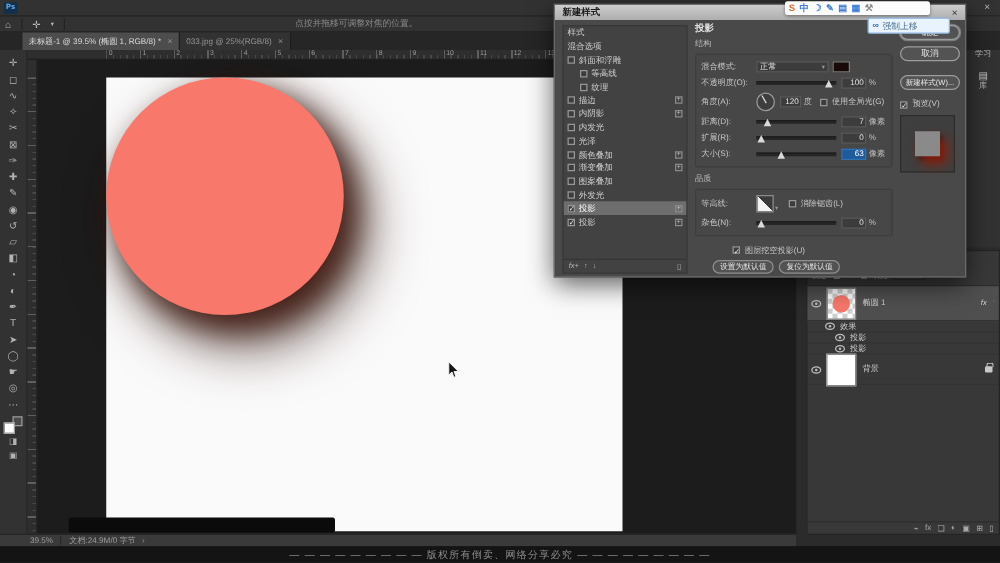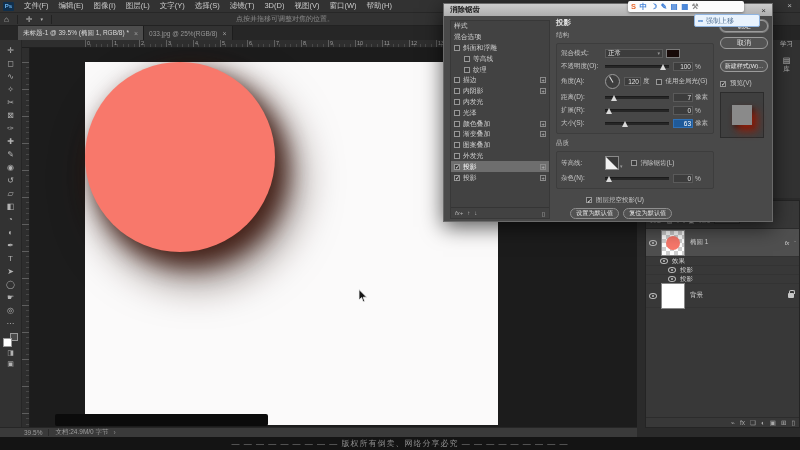--- a/index.html
+++ b/index.html
@@ -176,33 +176,20 @@
   #tooltip{left:694px;top:14px;width:66px;height:13px;background:#e9f3fd;border:1px solid #8fb4e0;
            border-radius:2px;z-index:20;display:flex;align-items:center;padding:0 3px;gap:3px;}
   #tooltip .ticon{font-size:7px;color:#2d6fc4;font-weight:bold;}
   #tooltip .ttext{font-size:7px;color:#4a6b8f;}
 </style>
 </head>
 <body>
 
 <div id="menubar" class="abs">
   <span id="pslogo">Ps</span>
-  <nav style="display:flex;">
-      <span class="mi">文件(F)</span>
-      <span class="mi">编辑(E)</span>
-      <span class="mi">图像(I)</span>
-      <span class="mi">图层(L)</span>
-      <span class="mi">文字(Y)</span>
-      <span class="mi">选择(S)</span>
-      <span class="mi">滤镜(T)</span>
-      <span class="mi">3D(D)</span>
-      <span class="mi">视图(V)</span>
-      <span class="mi">窗口(W)</span>
-      <span class="mi">帮助(H)</span>
-    </nav>
 </div>
 <span id="win-close" class="abs">×</span>
 
 <div id="optionsbar" class="abs">
   <span class="oicon">⌂</span>
   <span class="odiv"></span>
   <span class="oicon">✛</span>
   <span class="oicon" style="font-size:5px;">▾</span>
   <span class="odiv"></span>
   <span id="opt-hint">点按并拖移可调整对焦的位置。</span>
@@ -369,21 +356,21 @@
       <span class="ficon">❏</span>
       <span class="ficon">◐</span>
       <span class="ficon">▣</span>
       <span class="ficon">⊞</span>
       <span class="ficon">▯</span>
     </div>
 </div>
 
 <div id="dialog" class="abs">
   <div id="dlg-title">
-    <span>消除锯齿</span>
+    <span>新建样式</span>
     <span id="dlg-close">×</span>
   </div>
 
   <div id="styles-list">
     <div>
         <div class="sitem">
           <span class="slbl">样式</span>
         </div>
         <div class="sitem">
           <span class="slbl">混合选项</span>

